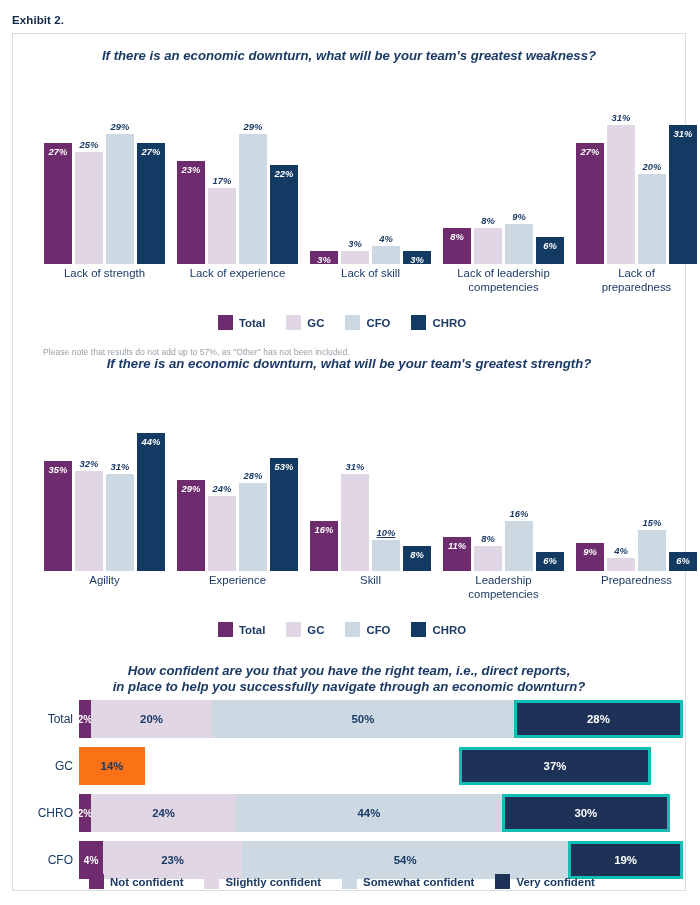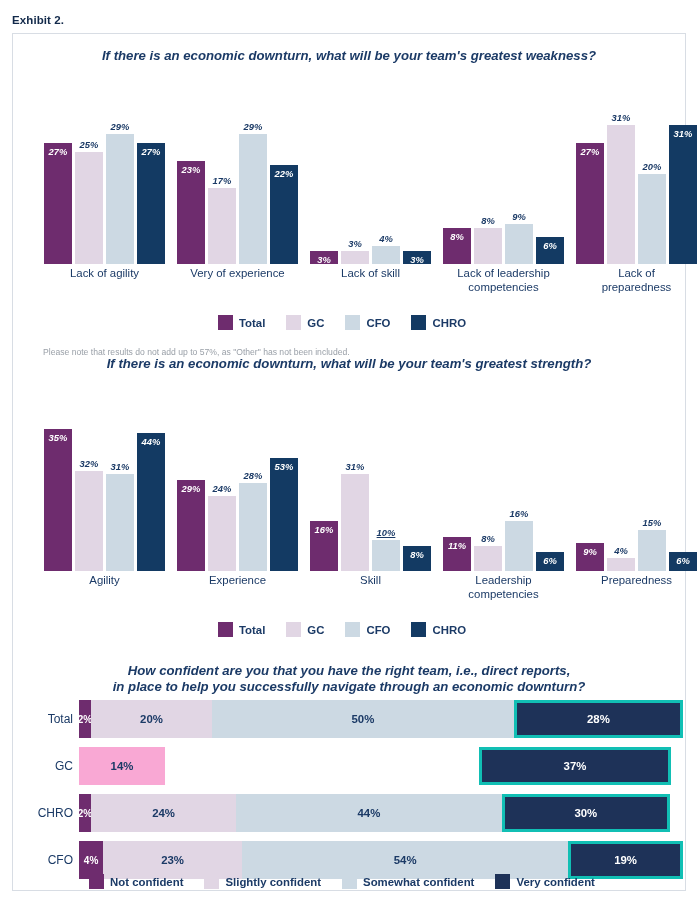--- a/index.html
+++ b/index.html
@@ -79,36 +79,36 @@
           <div class="bar" style="left: 31px; width: 28px; height: 112px; bottom: 0px; position: absolute; background: rgb(225, 214, 228);">
             <span class="vlabel" style="color: rgb(27, 58, 102); top: -13px;">25%</span>
           </div>
           <div class="bar" style="left: 62px; width: 28px; height: 130px; bottom: 0px; position: absolute; background: rgb(204, 217, 227);">
             <span class="vlabel" style="color: rgb(27, 58, 102); top: -13px;">29%</span>
           </div>
           <div class="bar" style="left: 93px; width: 28px; height: 121px; bottom: 0px; position: absolute; background: rgb(19, 58, 99);">
             <span class="vlabel" style="color: rgb(255, 255, 255); top: 3px;">27%</span>
           </div>
         </div>
-        <div class="cat-label" style="left: 17px; top: 233px; width: 149px;">Lack of agility</div>
+        <div class="cat-label" style="left: 17px; top: 233px; width: 149px;">Lack of strength</div>
         <div class="group" style="left: 164px; top: 0px; width: 121px; height: 230px; position: absolute; display: block;">
           <div class="bar" style="left: 0px; width: 28px; height: 103px; bottom: 0px; position: absolute; background: rgb(110, 44, 110);">
             <span class="vlabel" style="color: rgb(255, 255, 255); top: 3px;">23%</span>
           </div>
           <div class="bar" style="left: 31px; width: 28px; height: 76px; bottom: 0px; position: absolute; background: rgb(225, 214, 228); margin-top: 32px;">
             <span class="vlabel" style="color: rgb(27, 58, 102); top: -13px;">17%</span>
           </div>
           <div class="bar" style="left: 62px; width: 28px; height: 130px; bottom: 0px; position: absolute; background: rgb(204, 217, 227);">
             <span class="vlabel" style="color: rgb(27, 58, 102); top: -13px;">29%</span>
           </div>
           <div class="bar" style="left: 93px; width: 28px; height: 99px; bottom: 0px; position: absolute; background: rgb(19, 58, 99);">
             <span class="vlabel" style="color: rgb(255, 255, 255); top: 3px;">22%</span>
           </div>
         </div>
-        <div class="cat-label" style="left: 150px; top: 233px; width: 149px;">Very of experience</div>
+        <div class="cat-label" style="left: 150px; top: 233px; width: 149px;">Lack of experience</div>
         <div class="group" style="left: 297px; top: 0px; width: 121px; height: 230px; position: absolute; display: block;">
           <div class="bar" style="left: 0px; width: 28px; height: 13px; bottom: 0px; position: absolute; background: rgb(110, 44, 110);">
             <span class="vlabel" style="color: rgb(255, 255, 255); top: 3px;">3%</span>
           </div>
           <div class="bar" style="left: 31px; width: 28px; height: 13px; bottom: 0px; position: absolute; background: rgb(225, 214, 228);">
             <span class="vlabel" style="color: rgb(27, 58, 102); top: -13px;">3%</span>
           </div>
           <div class="bar" style="left: 62px; width: 28px; height: 18px; bottom: 0px; position: absolute; background: rgb(204, 217, 227);">
             <span class="vlabel" style="color: rgb(27, 58, 102); top: -13px;">4%</span>
           </div>
@@ -168,21 +168,21 @@
           <span>CHRO</span>
         </div>
       </div>
     <div class="note" style="top:313px;">Please note that results do not add up to 57%, as "Other" has not been included.</div>
   </div>
 
   <div>
     <div class="chart-title" style="top:322px;">If there is an economic downturn, what will be your team's greatest strength?</div>
     <div class="grouped" id="c2-bars" style="top: 0px; height: 537px;">
         <div class="group" style="left: 31px; top: 0px; width: 121px; height: 537px; position: absolute; display: block;">
-          <div class="bar" style="left: 0px; width: 28px; height: 142px; bottom: 0px; position: absolute; background: rgb(110, 44, 110);">
+          <div class="bar" style="left: 0px; width: 28px; height: 110px; bottom: 0px; position: absolute; background: rgb(110, 44, 110);">
             <span class="vlabel" style="color: rgb(255, 255, 255); top: 3px;">35%</span>
           </div>
           <div class="bar" style="left: 31px; width: 28px; height: 100px; bottom: 0px; position: absolute; background: rgb(225, 214, 228);">
             <span class="vlabel" style="color: rgb(27, 58, 102); top: -13px;">32%</span>
           </div>
           <div class="bar" style="left: 62px; width: 28px; height: 97px; bottom: 0px; position: absolute; background: rgb(204, 217, 227);">
             <span class="vlabel" style="color: rgb(27, 58, 102); top: -13px;">31%</span>
           </div>
           <div class="bar" style="left: 93px; width: 28px; height: 138px; bottom: 0px; position: absolute; background: rgb(19, 58, 99);">
             <span class="vlabel" style="color: rgb(255, 255, 255); top: 3px;">44%</span>
@@ -277,22 +277,22 @@
     <div class="grouped" id="c3-bars" style="top: 0px; height: 830px;">
         <div class="stack-row" style="left: 66px; top: 666px; width: 604px;">
           <div class="rowlabel">Total</div>
           <div class="seg" style="left: 0px; width: 12.08px; background: rgb(110, 44, 110); color: rgb(255, 255, 255); font-size: 10px; overflow: visible;">2%</div>
           <div class="seg" style="left: 12.08px; width: 120.8px; background: rgb(225, 214, 228); color: rgb(27, 58, 102);">20%</div>
           <div class="seg" style="left: 132.88px; width: 302px; background: rgb(204, 217, 227); color: rgb(27, 58, 102);">50%</div>
           <div class="seg highlight" style="left: 434.88px; width: 169.12px; background: rgb(30, 50, 88); color: rgb(255, 255, 255);">28%</div>
         </div>
         <div class="stack-row" style="left: 66px; top: 713px; width: 604px;">
           <div class="rowlabel">GC</div>
-          <div class="seg" style="left: 0px; width: 86px; background: #f9a8d4; color: rgb(27, 58, 102);">14%</div>
-          <div class="seg highlight" style="left: 400px; width: 192px; background: rgb(30, 50, 88); color: rgb(255, 255, 255);">37%</div>
+          <div class="seg" style="left: 0px; width: 66px; background: #f97316; color: rgb(27, 58, 102);">14%</div>
+          <div class="seg highlight" style="left: 380px; width: 192px; background: rgb(30, 50, 88); color: rgb(255, 255, 255);">37%</div>
         </div>
         <div class="stack-row" style="left: 66px; top: 760px; width: 604px;">
           <div class="rowlabel">CHRO</div>
           <div class="seg" style="left: 0px; width: 12.08px; background: rgb(110, 44, 110); color: rgb(255, 255, 255); font-size: 10px; overflow: visible;">2%</div>
           <div class="seg" style="left: 12.08px; width: 144.96px; background: rgb(225, 214, 228); color: rgb(27, 58, 102);">24%</div>
           <div class="seg" style="left: 157.04px; width: 265.76px; background: rgb(204, 217, 227); color: rgb(27, 58, 102);">44%</div>
           <div class="seg highlight" style="left: 422.8px; width: 168px; background: rgb(30, 50, 88); color: rgb(255, 255, 255);">30%</div>
         </div>
         <div class="stack-row" style="left: 66px; top: 807px; width: 604px;">
           <div class="rowlabel">CFO</div>

